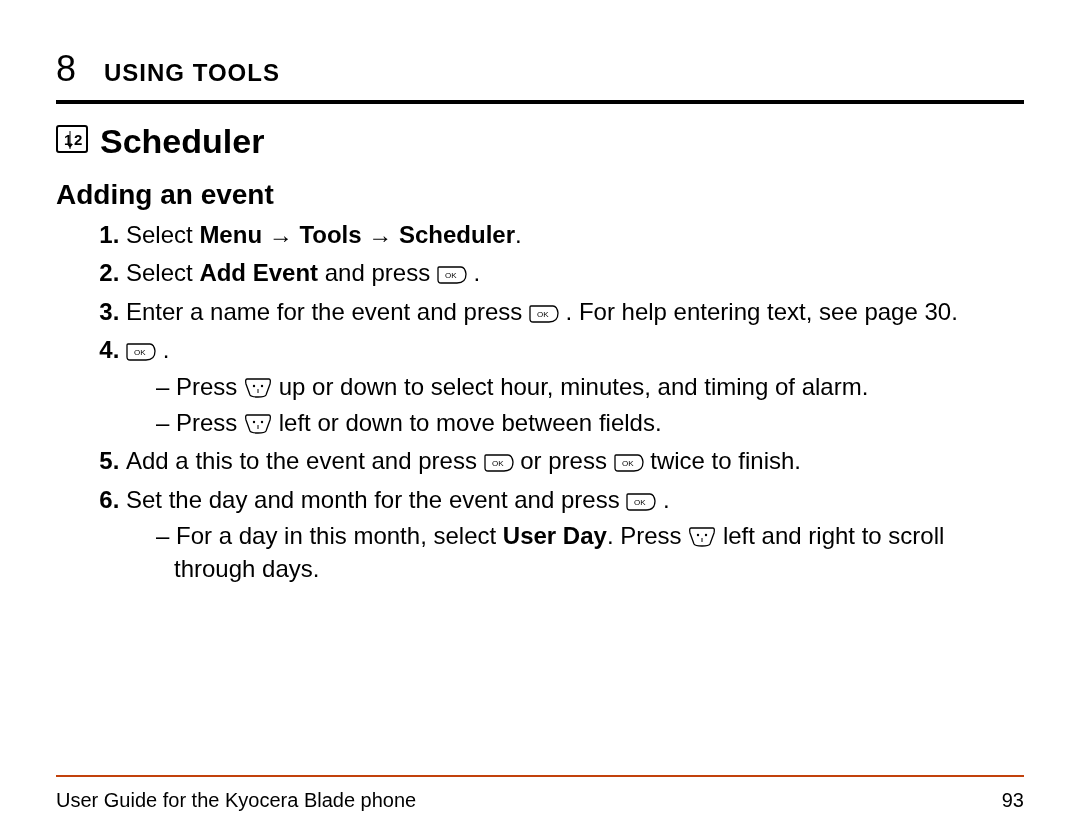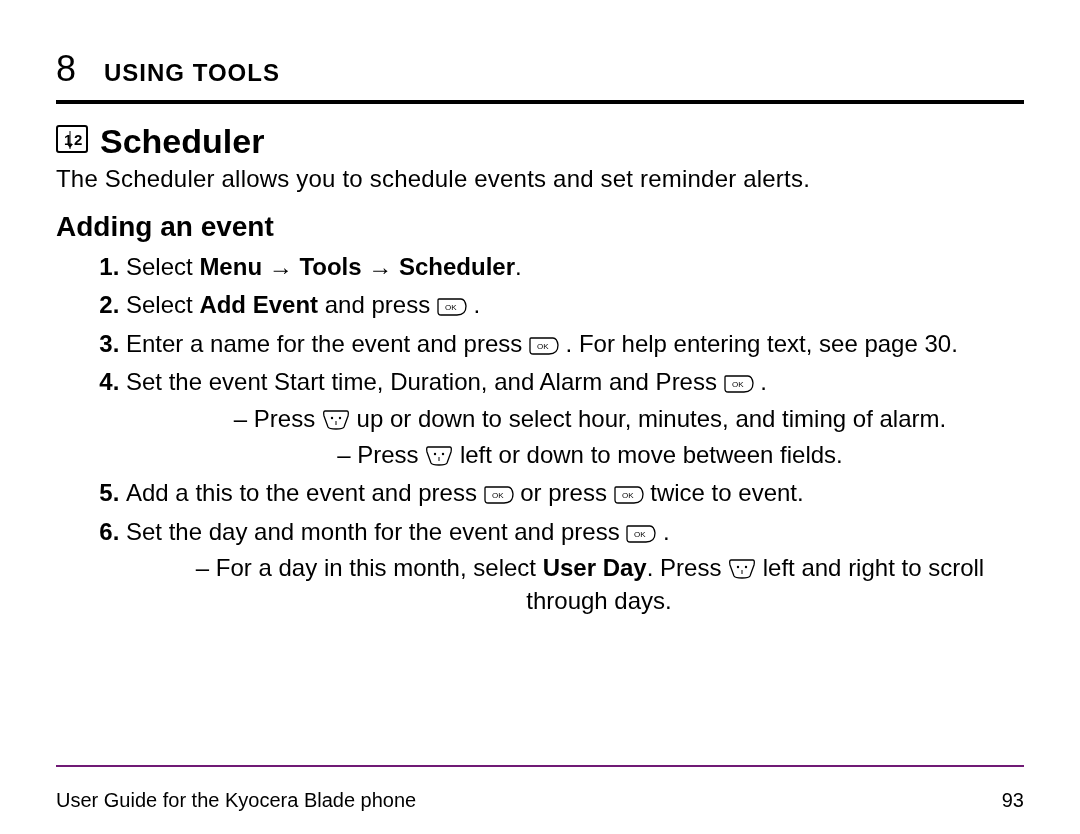--- a/index.html
+++ b/index.html
@@ -67,37 +67,36 @@
     line-height: 1.35;
   }
   ol.steps > li::marker {
     font-weight: bold;
   }
   .b { font-weight: bold; }
   .sub {
     list-style: none;
     padding-left: 30px;
     margin: 4px 0 6px 0;
-    text-align: center;
   }
   .sub > li {
     text-indent: -18px;
     padding-left: 18px;
     margin-bottom: 4px;
   }
   .sub > li::before {
     content: "–   ";
   }
   .footer {
     position: absolute;
     left: 56px;
     right: 56px;
     bottom: 22px;
-    border-top: 2px solid #701a75;
-    padding-top: 22px;
+    border-top: 2px solid #c2410c;
+    padding-top: 12px;
     font-size: 20px;
     display: flex;
     justify-content: space-between;
   }
   svg.key-icon {
     vertical-align: -3px;
   }
 </style>
 </head>
 <body>
@@ -115,21 +114,20 @@
         <svg width="32" height="30" viewBox="0 0 32 30">
           <rect x="1" y="3" width="30" height="26" rx="2" fill="none" stroke="#000" stroke-width="2"></rect>
           <text x="8" y="22" font-size="15" font-family="Arial" font-weight="bold" fill="#000">1</text>
           <line x1="14" y1="8" x2="14" y2="26" stroke="#000" stroke-width="1"></line>
           <polygon points="14,25 11,21 17,21" fill="#000"></polygon>
           <text x="18" y="22" font-size="15" font-family="Arial" font-weight="bold" fill="#000">2</text>
         </svg>
       </span>
       <span>Scheduler</span>
     </div>
-    <div class="section-desc">The Scheduler allows you to schedule events and set reminder alerts.</div>
   </div>
 
   <div class="subheading">Adding an event</div>
 
   <ol class="steps">
     <li>
       <span>Select </span><span class="b">Menu</span><span class="b"> → </span><span class="b">Tools</span><span class="b"> → </span><span class="b">Scheduler</span><span>.</span>
     </li>
     <li>
       <span>Select </span><span class="b">Add Event</span><span> and press </span><span><svg class="key-icon" width="30" height="18" viewBox="0 0 30 18">
@@ -137,21 +135,21 @@
             <text x="8" y="12" font-size="8" font-family="Arial">OK</text>
           </svg></span><span> .</span>
     </li>
     <li>
       <span>Enter a name for the event and press </span><span><svg class="key-icon" width="30" height="18" viewBox="0 0 30 18">
             <path d="M1 2 Q1 1 2 1 L24 1 Q28 1 29 8 Q29 17 20 17 L4 17 Q1 17 1 14 Z" fill="none" stroke="#000" stroke-width="1.3"></path>
             <text x="8" y="12" font-size="8" font-family="Arial">OK</text>
           </svg></span><span> . For help entering text, see page 30.</span>
     </li>
     <li>
-      <span>Set the event Start time, Duration, and Alarm and Press </span><span><svg class="key-icon" width="30" height="18" viewBox="0 0 30 18">
+      <span><svg class="key-icon" width="30" height="18" viewBox="0 0 30 18">
             <path d="M1 2 Q1 1 2 1 L24 1 Q28 1 29 8 Q29 17 20 17 L4 17 Q1 17 1 14 Z" fill="none" stroke="#000" stroke-width="1.3"></path>
             <text x="8" y="12" font-size="8" font-family="Arial">OK</text>
           </svg></span><span> .</span>
       <ul class="sub">
         <li>
           <span>Press </span><span><svg class="key-icon" width="28" height="20" viewBox="0 0 28 20">
                 <path d="M3 1 L25 1 Q27 1 26 6 L22 17 Q21 19 14 19 Q7 19 6 17 L2 6 Q1 1 3 1 Z" fill="none" stroke="#000" stroke-width="1.3"></path>
                 <circle cx="10" cy="8" r="1.2" fill="#000"></circle>
                 <circle cx="18" cy="8" r="1.2" fill="#000"></circle>
                 <line x1="14" y1="11" x2="14" y2="15" stroke="#000" stroke-width="1"></line>
@@ -167,21 +165,21 @@
         </li>
       </ul>
     </li>
     <li>
       <span>Add a this to the event and press </span><span><svg class="key-icon" width="30" height="18" viewBox="0 0 30 18">
             <path d="M1 2 Q1 1 2 1 L24 1 Q28 1 29 8 Q29 17 20 17 L4 17 Q1 17 1 14 Z" fill="none" stroke="#000" stroke-width="1.3"></path>
             <text x="8" y="12" font-size="8" font-family="Arial">OK</text>
           </svg></span><span> or press </span><span><svg class="key-icon" width="30" height="18" viewBox="0 0 30 18">
             <path d="M1 2 Q1 1 2 1 L24 1 Q28 1 29 8 Q29 17 20 17 L4 17 Q1 17 1 14 Z" fill="none" stroke="#000" stroke-width="1.3"></path>
             <text x="8" y="12" font-size="8" font-family="Arial">OK</text>
-          </svg></span><span> twice to event.</span>
+          </svg></span><span> twice to finish.</span>
     </li>
     <li>
       <span>Set the day and month for the event and press </span><span><svg class="key-icon" width="30" height="18" viewBox="0 0 30 18">
             <path d="M1 2 Q1 1 2 1 L24 1 Q28 1 29 8 Q29 17 20 17 L4 17 Q1 17 1 14 Z" fill="none" stroke="#000" stroke-width="1.3"></path>
             <text x="8" y="12" font-size="8" font-family="Arial">OK</text>
           </svg></span><span> .</span>
       <ul class="sub">
         <li>
           <span>For a day in this month, select </span><span class="b">User Day</span><span>. Press </span><span><svg class="key-icon" width="28" height="20" viewBox="0 0 28 20">
                 <path d="M3 1 L25 1 Q27 1 26 6 L22 17 Q21 19 14 19 Q7 19 6 17 L2 6 Q1 1 3 1 Z" fill="none" stroke="#000" stroke-width="1.3"></path>

